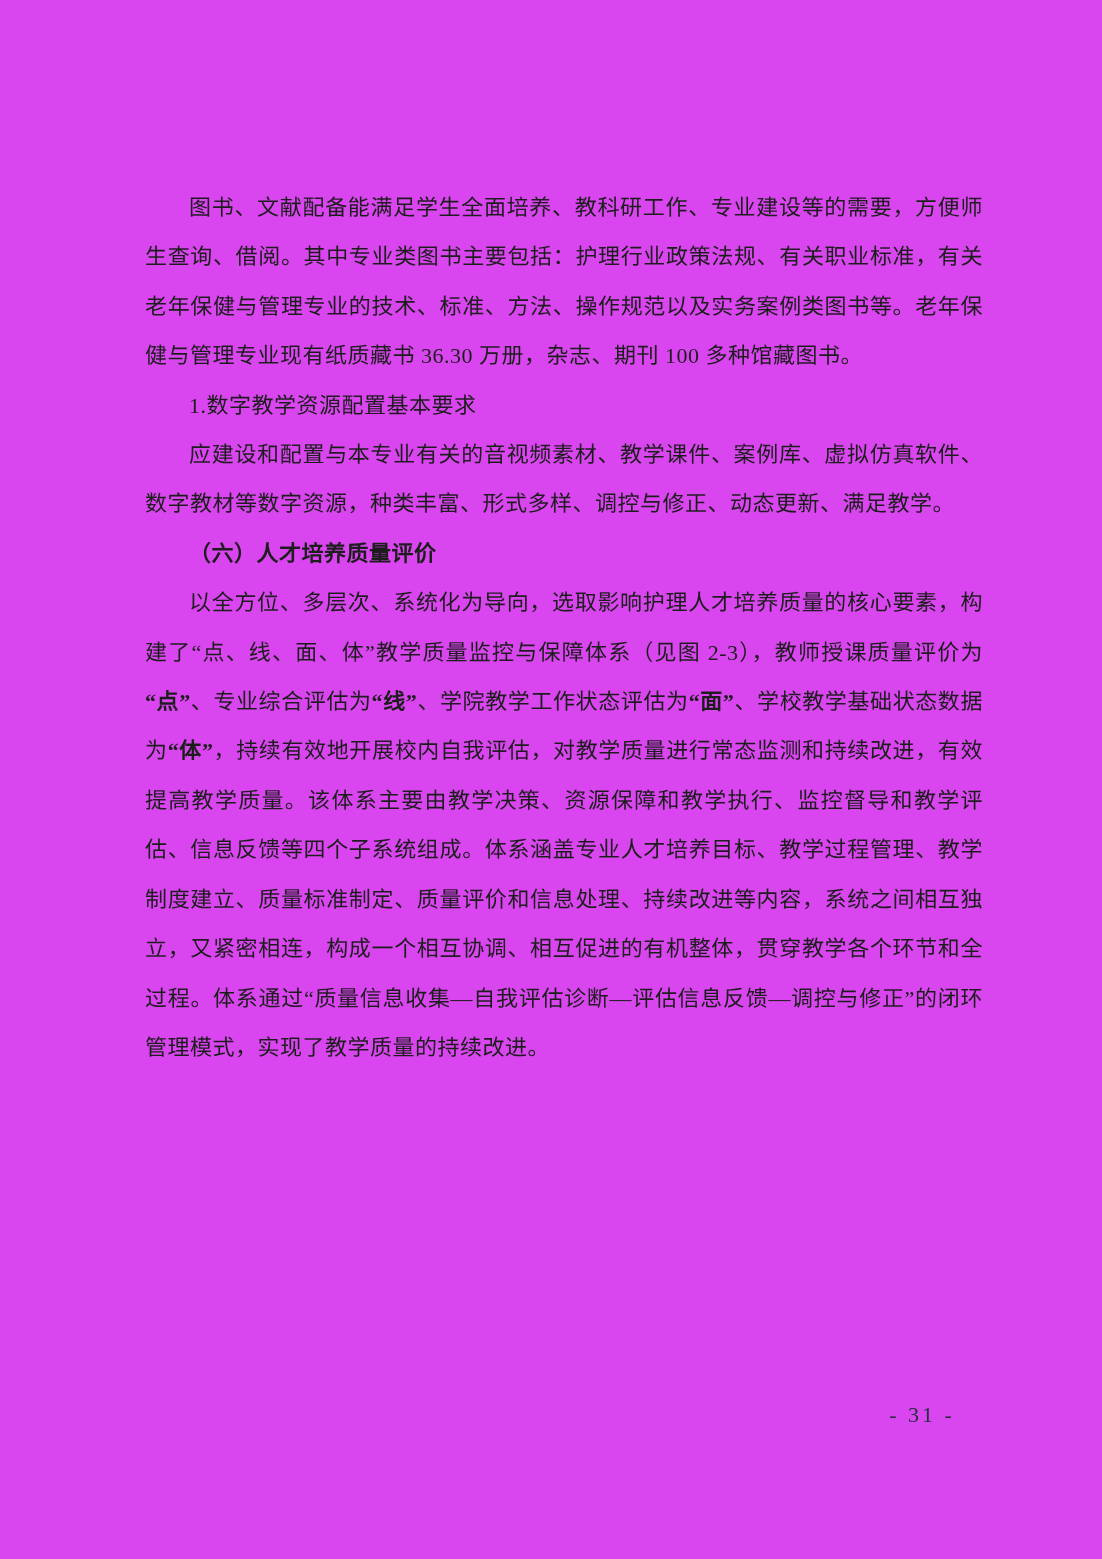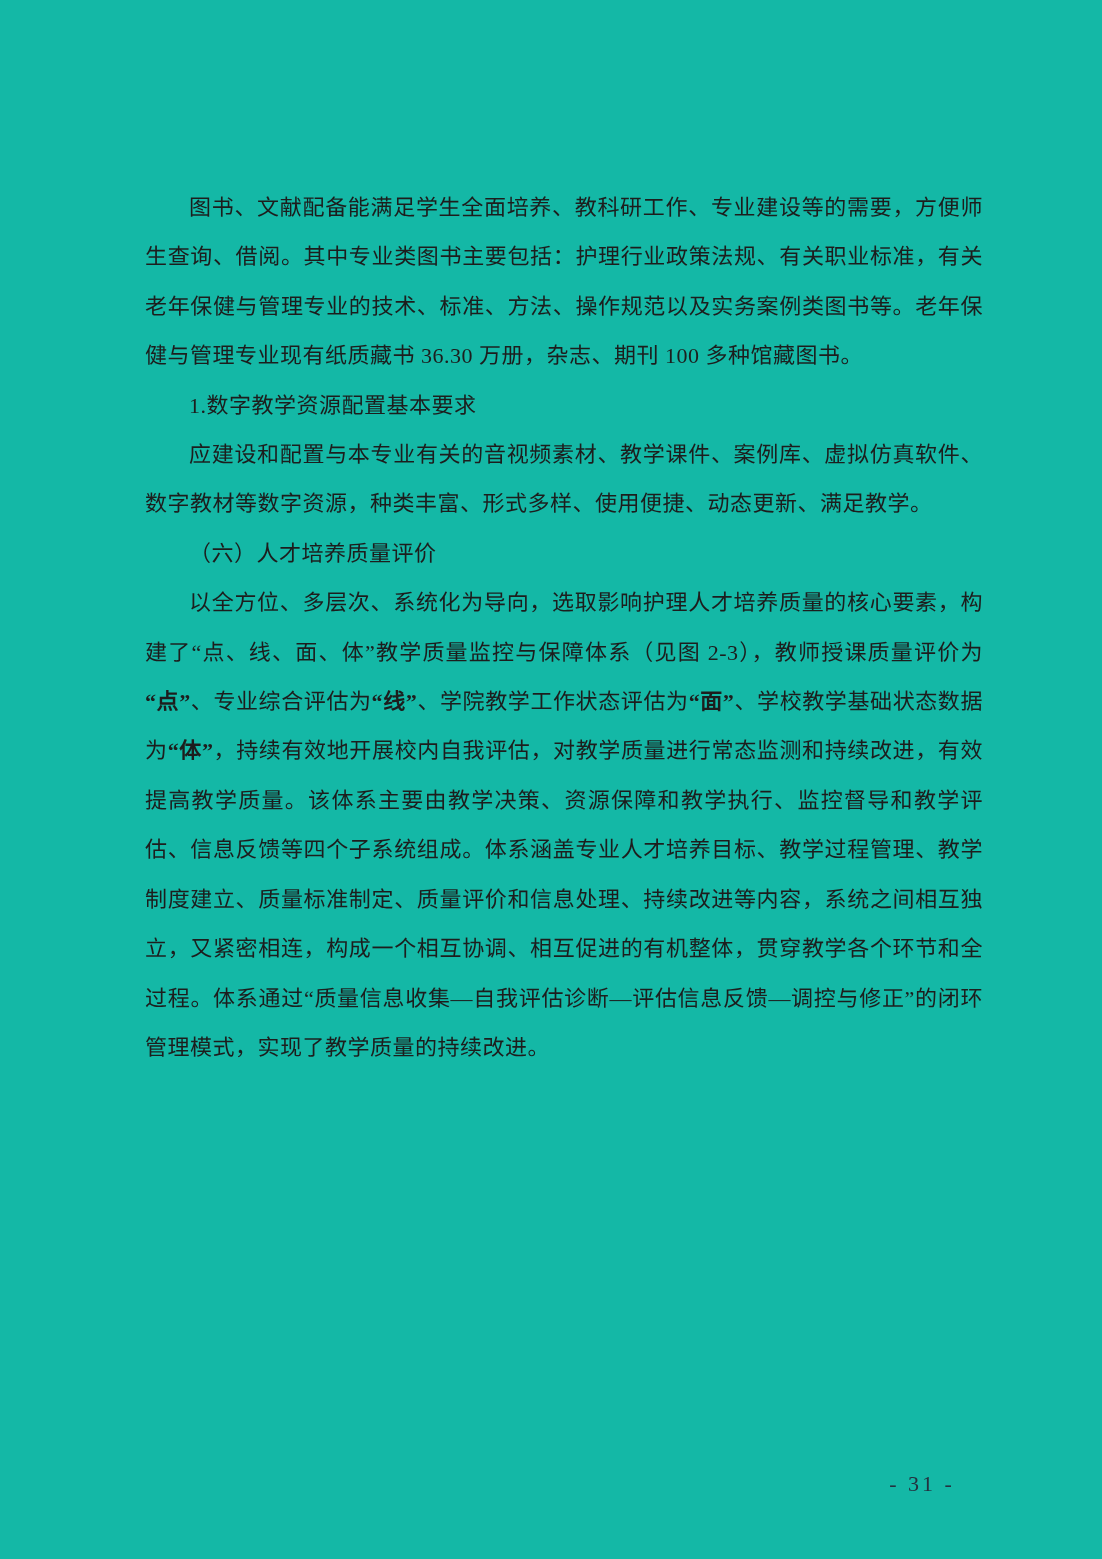--- a/index.html
+++ b/index.html
@@ -11,69 +11,69 @@
     width: 1102px;
     height: 1559px;
     position: relative;
     overflow: hidden;
     font-family: "Liberation Serif", "DejaVu Serif", serif;
     color: #1d1d1d;
   }
   .page {
     position: absolute;
     inset: 0;
-    background: #14b8a6;
+    background: #d946ef;
   }
   .text-block {
     position: absolute;
     left: 145px;
     top: 183px;
     width: 838px;
     font-size: 22px;
     line-height: 49.4px;
     text-align: justify;
     text-justify: inter-ideograph;
     letter-spacing: 0.5px;
   }
   .text-block p {
     margin: 0;
     padding: 0;
     text-indent: 2em;
   }
   .para-body { font-weight: 400; }
   .heading-sub { font-weight: 400; }
-  .heading-section { font-weight: 400; }
+  .heading-section { font-weight: 700; }
   .b {
     font-weight: 700;
   }
   .page-number {
     position: absolute;
     left: 872px;
-    top: 1471px;
+    top: 1402px;
     width: 100px;
     font-size: 22px;
     line-height: 26px;
     letter-spacing: 3px;
     text-align: center;
     color: #24313f;
     white-space: nowrap;
   }
 </style>
 </head>
 <body>
 
 <div class="page">
 
   <div class="text-block">
 
     <p class="para-body">图书、文献配备能满足学生全面培养、教科研工作、专业建设等的需要，方便师生查询、借阅。其中专业类图书主要包括：护理行业政策法规、有关职业标准，有关老年保健与管理专业的技术、标准、方法、操作规范以及实务案例类图书等。老年保健与管理专业现有纸质藏书 36.30 万册，杂志、期刊 100 多种馆藏图书。</p>
 
     <p class="heading-sub">1.数字教学资源配置基本要求</p>
 
-    <p class="para-body">应建设和配置与本专业有关的音视频素材、教学课件、案例库、虚拟仿真软件、数字教材等数字资源，种类丰富、形式多样、使用便捷、动态更新、满足教学。</p>
+    <p class="para-body">应建设和配置与本专业有关的音视频素材、教学课件、案例库、虚拟仿真软件、数字教材等数字资源，种类丰富、形式多样、调控与修正、动态更新、满足教学。</p>
 
     <p class="heading-section">（六）人才培养质量评价</p>
 
     <p class="para-body"><span>以全方位、多层次、系统化为导向，选取影响护理人才培养质量的核心要素，构建了“点、线、面、体”教学质量监控与保障体系（见图 2-3），教师授课质量评价为</span><span class="b">“点”</span><span>、专业综合评估为</span><span class="b">“线”</span><span>、学院教学工作状态评估为</span><span class="b">“面”</span><span>、学校教学基础状态数据为</span><span class="b">“体”</span><span>，持续有效地开展校内自我评估，对教学质量进行常态监测和持续改进，有效提高教学质量。该体系主要由教学决策、资源保障和教学执行、监控督导和教学评估、信息反馈等四个子系统组成。体系涵盖专业人才培养目标、教学过程管理、教学制度建立、质量标准制定、质量评价和信息处理、持续改进等内容，系统之间相互独立，又紧密相连，构成一个相互协调、相互促进的有机整体，贯穿教学各个环节和全过程。体系通过“质量信息收集—自我评估诊断—评估信息反馈—调控与修正”的闭环管理模式，实现了教学质量的持续改进。</span></p>
 
   </div>
 
   <div class="page-number">- 31 -</div>
 
 </div>

